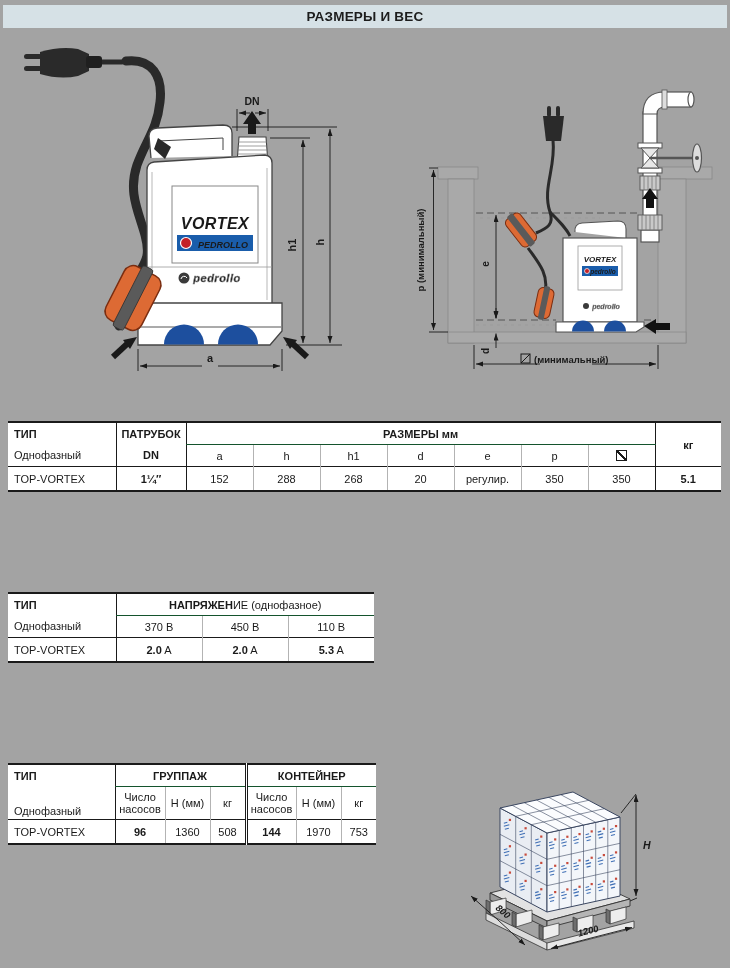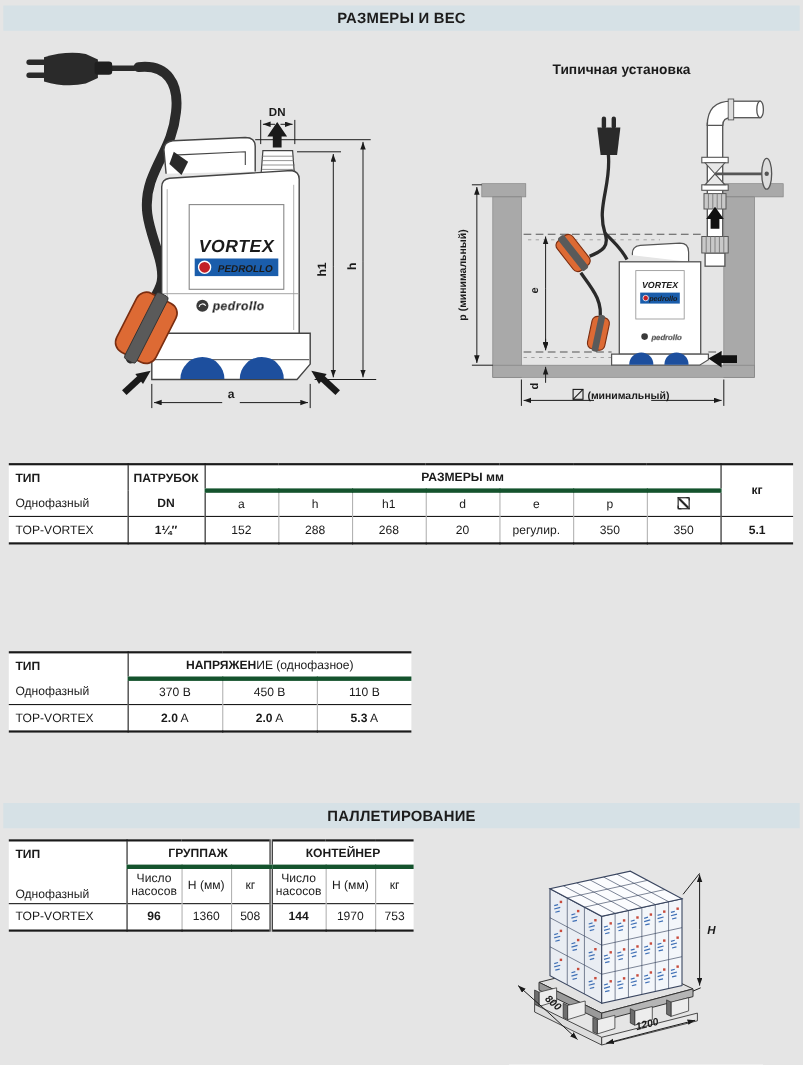--- a/index.html
+++ b/index.html
@@ -1,33 +1,33 @@
 <!DOCTYPE html>
 <html><head>
 <meta charset="utf-8">
 <style>
   html,body{margin:0;padding:0;background:#fff;}
   body{font-family:"Liberation Sans", sans-serif;color:#1a1a1a;}
-  .page{position:relative;width:730px;height:968px;background:#e5e5e5;overflow:hidden;text-decoration:underline;}
+  .page{position:relative;width:730px;height:968px;background:#a3a3a3;overflow:hidden;text-decoration:underline;}
   .hdr{position:absolute;left:3px;right:3px;height:23px;background:#d6e1e6;
        display:flex;align-items:center;justify-content:center;
        font-weight:bold;font-size:13.5px;letter-spacing:.2px;color:#1c1c1c;}
   .install-title{position:absolute;left:430px;top:56px;width:270px;text-align:center;
        font-weight:bold;font-size:12.5px;}
   svg{position:absolute;}
   svg text{font-family:"Liberation Sans", sans-serif;fill:#1a1a1a;}
   table{border-collapse:collapse;table-layout:fixed;font-size:11px;color:#1a1a1a;position:absolute;background:#fff;}
   .dt{border-top:2px solid #1a1a1a;border-bottom:2px solid #1a1a1a;}
   td{padding:0 3px;height:21px;text-align:center;vertical-align:middle;font-weight:normal;overflow:hidden;}
   td.left{text-align:left;padding-left:6px;}
   .b{font-weight:bold;}
   .vd{border-left:1px solid #1a1a1a;}
   .vl{border-left:1px solid #b3b3b3;}
   .vdd{border-left:3px double #1a1a1a;}
-  .hu{border-bottom:4px solid #14532d;}
+  .hu{border-bottom:1px solid #14532d;}
   tr.data td{border-top:1px solid #1a1a1a;height:23px;}
   td.vbot{vertical-align:bottom;padding-bottom:2px;}
   .box-diag{display:inline-block;width:9px;height:9px;border:1px solid #1a1a1a;vertical-align:-1px;
        background:linear-gradient(to top right, transparent 44%, #1a1a1a 44%, #1a1a1a 56%, transparent 56%);}
 </style>
 </head>
 <body>
 
 <div class="page">
 
@@ -119,21 +119,20 @@
     </g>
 
     <g fill="#1a1a1a">
       <polygon points="137,337 123,340 130,349"></polygon>
       <line x1="127" y1="344" x2="113" y2="357" stroke="#1a1a1a" stroke-width="6"></line>
       <polygon points="283,337 297,340 290,349"></polygon>
       <line x1="293" y1="344" x2="307" y2="357" stroke="#1a1a1a" stroke-width="6"></line>
     </g>
   </svg>
 
-  <div class="install-title">Типичная установка</div>
 
   <svg style="left:400px;top:55px;" width="330" height="345" viewBox="400 55 330 345">
     <defs>
       <marker id="arB" markerWidth="8" markerHeight="6" refX="7" refY="2.5" orient="auto" markerUnits="userSpaceOnUse">
         <path d="M0 0 L7 2.5 L0 5 Z" fill="#1a1a1a"></path>
       </marker>
     </defs>
 
     <g fill="#a9a9a9" stroke="#818181" stroke-width="0.6">
       <rect x="438" y="167" width="40" height="12"></rect>
@@ -319,23 +318,20 @@
       <td class="vl">
         <span class="b">2.0</span> <span>A</span>
       </td>
       <td class="vl">
         <span class="b">5.3</span> <span>A</span>
       </td>
     </tr>
   </tbody>
     </table>
 
-  <div class="hdr" style="top:730px;">
-    <span>ПАЛЛЕТИРОВАНИЕ</span>
-  </div>
 
   <table class="dt" style="left:8px;top:763px;width:368px;">
     <colgroup>
       <col style="width:107px">
         <col style="width:50px">
         <col style="width:45px">
         <col style="width:36px">
       <col style="width:50px">
         <col style="width:45px">
         <col style="width:35px">

